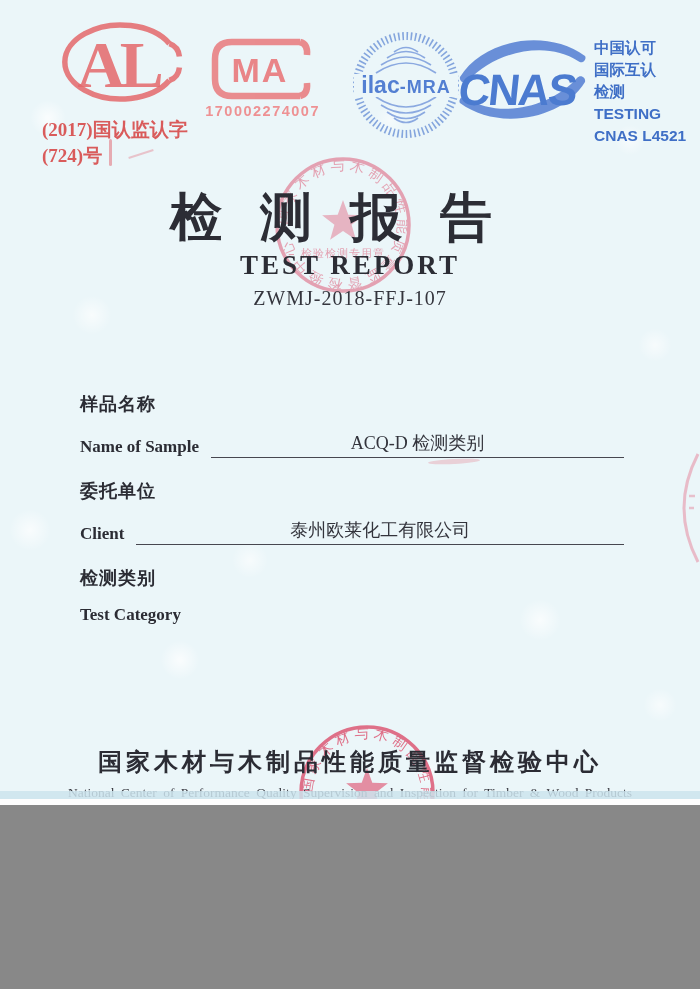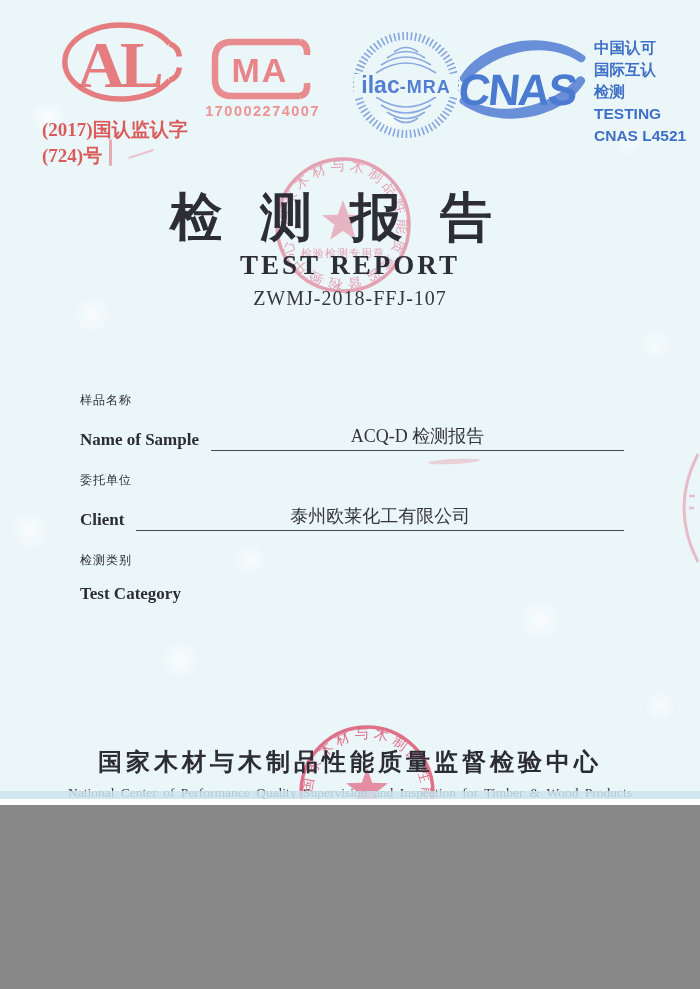--- a/index.html
+++ b/index.html
@@ -38,21 +38,21 @@
   
   .title-zh{ left:0; top:183px; width:700px; text-align:center; font-size:52px;
              font-weight:700; letter-spacing:38px; color:#2c2d35; }
   .title-en{ left:0; top:250px; width:700px; text-align:center; font-size:27px;
              font-weight:700; letter-spacing:3px; color:#2c2d35; }
   .title-no{ left:0; top:287px; width:700px; text-align:center; font-size:20px;
              letter-spacing:1px; color:#34353d; }
 
   
   .fields{ left:80px; top:392px; width:544px; }
-  .field .zh{ font-size:12px; font-weight:400; letter-spacing:1px; color:#2b2c34;
+  .field .zh{ font-size:18px; font-weight:700; letter-spacing:1px; color:#2b2c34;
               margin-bottom:15px; }
   .field .line{ display:flex; align-items:flex-end; margin-bottom:21px; }
   .field .en{ font-size:17px; font-weight:700; white-space:nowrap; padding-right:12px;
               padding-bottom:1px; color:#2b2c34; }
   .field .value-line{ flex:1; border-bottom:1.6px solid #474750; text-align:center;
               font-size:18px; color:#33343c; padding-bottom:2px; }
 
   
   .footer{ left:0; top:746px; width:700px; text-align:center; color:#2b2c34; }
   .footer .org1-zh{ font-size:24px; font-weight:700; letter-spacing:4px; }
@@ -145,21 +145,21 @@
 
   <div class="abs title-zh">检测报告</div>
   <div class="abs title-en">TEST REPORT</div>
   <div class="abs title-no">ZWMJ-2018-FFJ-107</div>
 
   <div class="abs fields">
     <div class="field">
       <div class="zh">样品名称</div>
       <div class="line">
         <span class="en">Name of Sample</span>
-        <span class="value-line">ACQ-D 检测报告</span>
+        <span class="value-line">ACQ-D 检测类别</span>
       </div>
     </div>
     <div class="field">
       <div class="zh">委托单位</div>
       <div class="line">
         <span class="en">Client</span>
         <span class="value-line">泰州欧莱化工有限公司</span>
       </div>
     </div>
     <div class="field">

